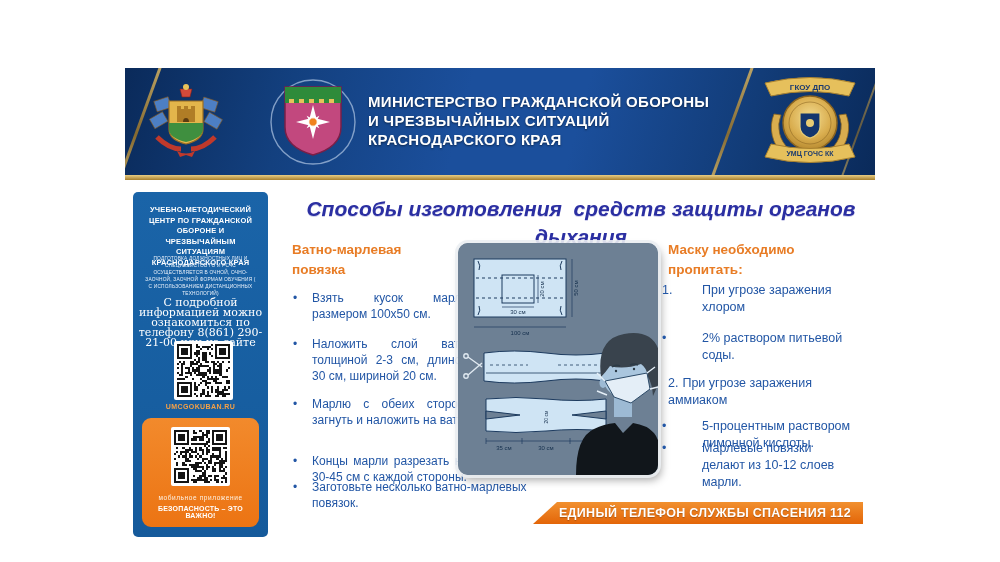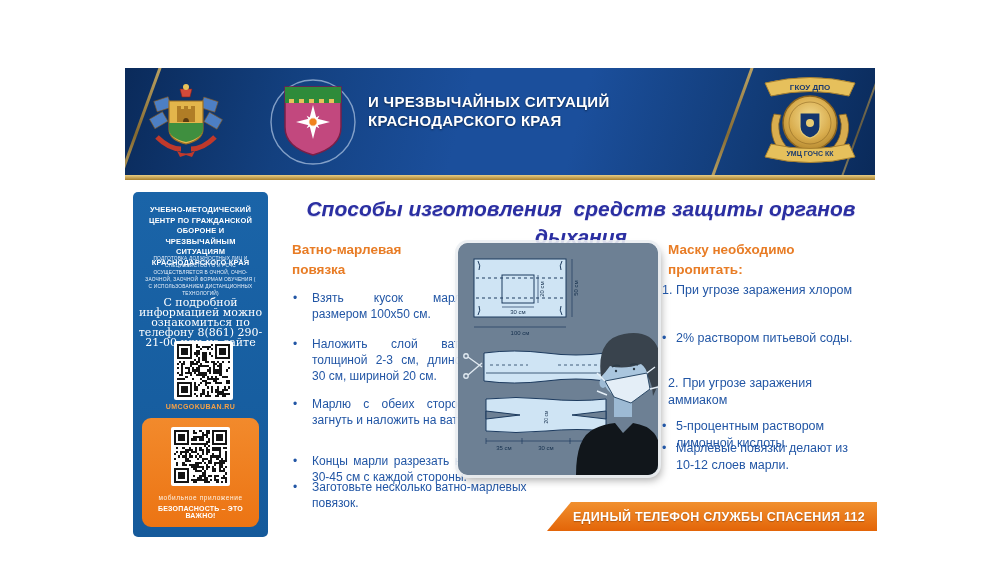--- a/index.html
+++ b/index.html
@@ -48,32 +48,32 @@
   .rh{left:668px;top:240px;width:180px;}
 
   .lbul{position:absolute;left:290px;width:178px;color:#2256a5;font-size:12px;line-height:16px;
     text-align:justify;padding-left:22px;box-sizing:border-box;}
   .lbul .mk{position:absolute;left:3px;top:0;}
   .b1{top:290px}.b2{top:336px}.b3{top:396px}.b4{top:453px}
   .b5{top:479px;width:260px;text-align:left;}
 
   .ritem{position:absolute;left:662px;width:195px;color:#2256a5;font-size:12.5px;line-height:17px;}
   .ritem .mk{position:absolute;left:0;top:0;width:20px;}
-  .ritem .tx{margin-left:14px;}
+  .ritem .tx{margin-left:40px;}
   .r1{top:282px}.r2{top:330px}.r4{top:418px}.r5{top:440px;width:190px;}
   .r3{top:375px;left:668px;width:190px;}
   .r3 .inline-mk{margin-right:4px;}
 
   
   .pic{position:absolute;left:458px;top:243px;width:200px;height:232px;border-radius:10px;
     background:#6d8094;box-shadow:0 0 0 3px rgba(235,238,242,.9),3px 5px 9px rgba(0,0,0,.35);}
   .pic svg{display:block;border-radius:10px;}
 
   
-  .footer{position:absolute;left:547px;top:502px;width:330px;height:29px;
+  .footer{position:absolute;left:533px;top:502px;width:330px;height:22px;
     background:linear-gradient(180deg,#f1902f,#e36508);
     clip-path:polygon(24px 0,100% 0,100% 100%,0 100%);
     display:flex;align-items:center;justify-content:center;}
   .footer span{color:#fff;font-weight:bold;font-size:12.5px;letter-spacing:.3px;padding-left:14px;
     text-shadow:0 1px 1px rgba(0,0,0,.25);}
 </style>
 </head>
 <body>
 
 <div class="page">
@@ -115,20 +115,21 @@
         <rect x="62" y="24" width="5" height="4"></rect>
       </g>
       <g>
         <path d="M46,30 l3.5,13.5 13.5,3.5 -13.5,3.5 -3.5,13.5 -3.5,-13.5 -13.5,-3.5 13.5,-3.5 z" fill="#fff"></path>
         <path d="M46,38 l2.2,6.8 6.8,2.2 -6.8,2.2 -2.2,6.8 -2.2,-6.8 -6.8,-2.2 6.8,-2.2 z" fill="#fff" transform="rotate(45 46 47)"></path>
         <circle cx="46" cy="47" r="4.2" fill="#f0821e" stroke="#fff" stroke-width="1"></circle>
       </g>
     </svg>
 
     <div class="ministry">
+      <div>МИНИСТЕРСТВО ГРАЖДАНСКОЙ ОБОРОНЫ</div>
       <div>И ЧРЕЗВЫЧАЙНЫХ СИТУАЦИЙ</div>
       <div>КРАСНОДАРСКОГО КРАЯ</div>
     </div>
 
     <svg class="emb" style="left:626px;top:7px" width="118" height="94" viewBox="0 0 118 94">
       <defs>
         <radialGradient id="goldg" cx="50%" cy="40%" r="70%">
           <stop offset="0%" stop-color="#f3dc92"></stop>
             <stop offset="55%" stop-color="#d9ad4e"></stop>
           <stop offset="100%" stop-color="#a87a22"></stop>

